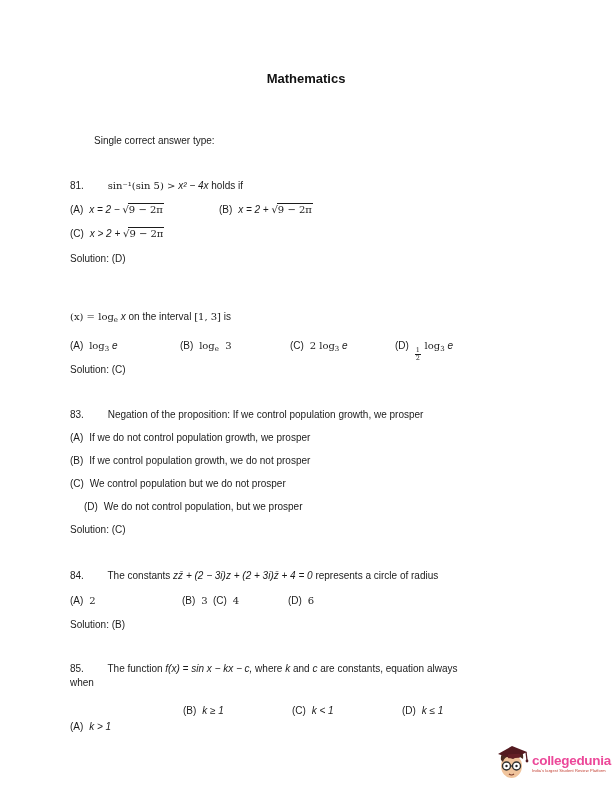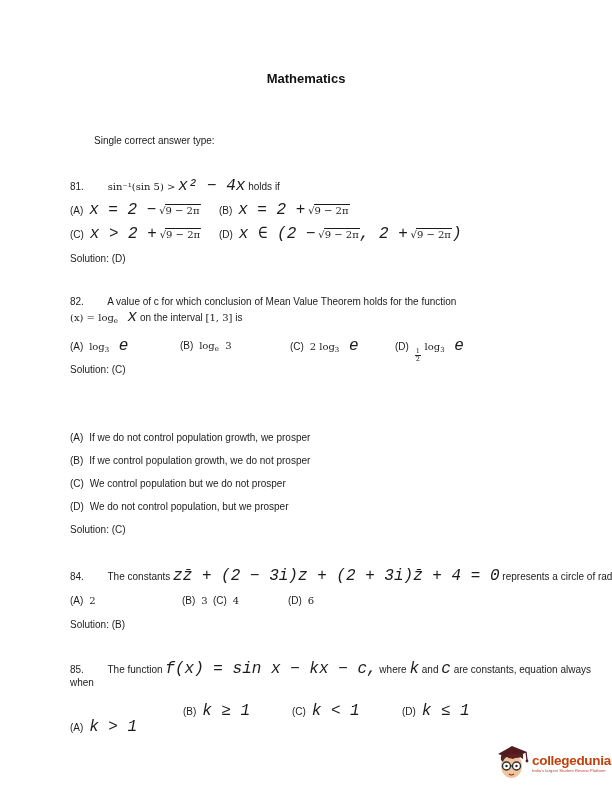--- a/index.html
+++ b/index.html
@@ -8,21 +8,21 @@
     background:#ffffff; overflow:hidden;
     font-family:"Liberation Sans", sans-serif; color:#1b1b1b;
   }
   .title {
     position:absolute; top:71px; left:0; right:0; margin:0;
     text-align:center; font-size:13px; font-weight:bold; color:#111;
   }
   .line { position:absolute; font-size:10px; line-height:14px; white-space:nowrap; }
   .qnum { margin-right:21px; }
   .m  { font-family:"DejaVu Serif", serif; font-size:10px; }
-  .mi { font-family:Liberation Mono, monospace; font-style:italic; font-size:16px; }
+  .mi { font-family:Liberation Sans, sans-serif; font-style:italic; font-size:10px; }
   sub.msub { font-family:"DejaVu Serif", serif; font-size:7px; line-height:1; vertical-align:-2px; }
   .sqrt { display:inline-block; white-space:nowrap; }
   .rad  { font-family:"DejaVu Serif", serif; margin-right:-1px; }
   .vinc { display:inline-block; border-top:1px solid #1b1b1b; padding:0 1px; line-height:11px; font-family:"DejaVu Serif", serif; }
   .frac { display:inline-flex; flex-direction:column; vertical-align:-3px; line-height:1;
           text-align:center; font-size:6.5px; font-family:"DejaVu Serif", serif; margin-right:1px; }
   .frac .fnum { border-bottom:1px solid #1b1b1b; padding:0 1px; }
   .opt-label { margin-right:3px; }
   
   .logo { position:absolute; top:744px; left:496px; width:120px; display:flex; align-items:center; }
@@ -53,32 +53,22 @@
   <div class="line" style="top:203px; left:219px;">
     <span class="opt-label">(B)</span>
     <span class="mi">x = 2 +</span>
     <span class="sqrt"><span class="rad">√</span><span class="vinc">9 − 2π</span></span>
   </div>
   <div class="line" style="top:227px; left:70px;">
     <span class="opt-label">(C)</span>
     <span class="mi">x &gt; 2 +</span>
     <span class="sqrt"><span class="rad">√</span><span class="vinc">9 − 2π</span></span>
   </div>
-  <div class="line" style="top:227px; left:219px;">
-    <span class="opt-label">(D)</span>
-    <span class="mi">x ∈ (2 −</span>
-    <span class="sqrt"><span class="rad">√</span><span class="vinc">9 − 2π</span></span><span class="mi">, 2 +</span>
-    <span class="sqrt"><span class="rad">√</span><span class="vinc">9 − 2π</span></span><span class="mi">)</span>
-  </div>
   <div class="line" style="top:252px; left:70px;">Solution: (D)</div>
 
-  <div class="line" style="top:295px; left:70px;">
-    <span class="qnum">82.</span>
-    <span>A value of c for which conclusion of Mean Value Theorem holds for the function</span>
-  </div>
   <div class="line" style="top:310px; left:70px;">
     <span class="m"><span>(x) = log</span><sub class="msub">e</sub><span class="mi"> x</span></span>
     <span>on the interval</span>
     <span class="m">[1, 3]</span>
     <span>is</span>
   </div>
   <div class="line" style="top:339px; left:70px;">
     <span class="opt-label">(A)</span>
     <span class="m"><span>log</span><sub class="msub">3</sub><span class="mi"> e</span></span>
   </div>
@@ -93,33 +83,37 @@
   <div class="line" style="top:339px; left:395px;">
     <span class="opt-label">(D)</span>
     <span class="frac">
         <span class="fnum">1</span>
         <span>2</span>
       </span>
     <span class="m"><span>log</span><sub class="msub">3</sub><span class="mi"> e</span></span>
   </div>
   <div class="line" style="top:363px; left:70px;">Solution: (C)</div>
 
+  <div class="line" style="top:408px; left:70px;">
+    <span class="qnum">83.</span>
+    <span>Negation of the proposition: If we control population growth, we prosper</span>
+  </div>
   <div class="line" style="top:454px; left:70px;">
     <span class="opt-label">(B)</span>
     <span>If we control population growth, we do not prosper</span>
   </div>
   <div class="line" style="top:431px; left:70px;">
     <span class="opt-label">(A)</span>
     <span>If we do not control population growth, we prosper</span>
   </div>
   <div class="line" style="top:477px; left:70px;">
     <span class="opt-label">(C)</span>
     <span>We control population but we do not prosper</span>
   </div>
-  <div class="line" style="top:500px; left:70px;">
+  <div class="line" style="top:500px; left:84px;">
     <span class="opt-label">(D)</span>
     <span>We do not control population, but we prosper</span>
   </div>
   <div class="line" style="top:523px; left:70px;">Solution: (C)</div>
 
   <div class="line" style="top:569px; left:70px;">
     <span class="qnum">84.</span>
     <span>The constants</span>
     <span class="mi">zz̄ + (2 − 3i)z + (2 + 3i)z̄ + 4 = 0</span>
     <span>represents a circle of radius</span>
@@ -179,21 +173,21 @@
       <line x1="30" y1="8" x2="31" y2="16" stroke="#531a20" stroke-width="1.2"></line>
       <circle cx="31" cy="17" r="1.4" fill="#531a20"></circle>
       <circle cx="10.5" cy="22" r="4" fill="#fff" stroke="#30302e" stroke-width="1.4"></circle>
       <circle cx="20.5" cy="22" r="4" fill="#fff" stroke="#30302e" stroke-width="1.4"></circle>
       <line x1="14.5" y1="22" x2="16.5" y2="22" stroke="#30302e" stroke-width="1.2"></line>
       <circle cx="10.5" cy="22" r="1.2" fill="#222"></circle>
       <circle cx="20.5" cy="22" r="1.2" fill="#222"></circle>
       <path d="M13 30 Q15.5 32 18 30" stroke="#7a3a2a" stroke-width="1.2" fill="none"></path>
     </svg>
     <div class="logo-text">
-      <div class="brand" style="color:#c2410c;">
+      <div class="brand" style="color:#ec4899;">
         <span>collegedunia</span>
 
       </div>
       <div class="tagline" style="color:#c0392b;">India's largest Student Review Platform</div>
     </div>
   </div>
 
 </div>
 
 </body></html>

